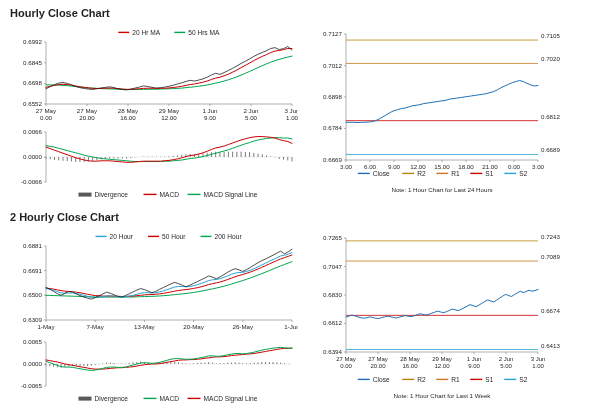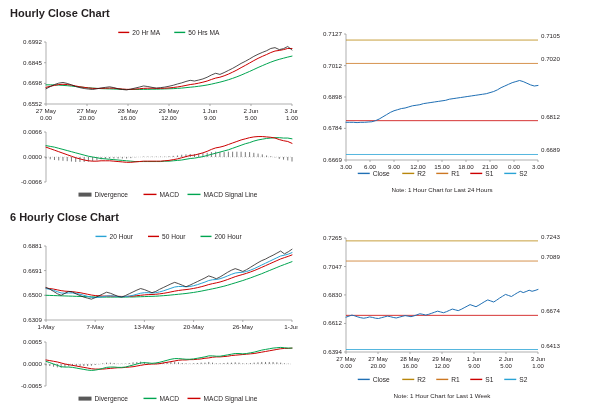--- a/index.html
+++ b/index.html
@@ -194,21 +194,21 @@
       <line x1="130.25" y1="153.4" x2="142.25" y2="153.4" stroke="#cc7722" stroke-width="1.4"></line>
       <text x="145.25" y="155.6" text-anchor="start" class="legend-text">R1</text>
       <line x1="164.25" y1="153.4" x2="176.25" y2="153.4" stroke="#cc0000" stroke-width="1.4"></line>
       <text x="179.25" y="155.6" text-anchor="start" class="legend-text">S1</text>
       <line x1="198.25" y1="153.4" x2="210.25" y2="153.4" stroke="#29a3d5" stroke-width="1.4"></line>
       <text x="213.25" y="155.6" text-anchor="start" class="legend-text">S2</text>
       <text x="136" y="172" text-anchor="middle" class="note-text">Note: 1 Hour Chart for Last 24 Hours</text>
     </svg>
 </div>
 
-<div class="panel section-title" style="left:10px;top:211px;">6 Hourly Close Chart</div>
+<div class="panel section-title" style="left:10px;top:211px;">2 Hourly Close Chart</div>
 
 <div class="panel" style="left:6px;top:224px;width:292px;height:182px;">
   <svg class="chart-svg" id="svg-4h" width="292" height="182">
       <line x1="89.5" y1="12.4" x2="100.5" y2="12.4" stroke="#29a3d5" stroke-width="1.4"></line>
       <text x="103.5" y="14.6" text-anchor="start" class="legend-text">20 Hour</text>
       <line x1="142" y1="12.4" x2="153" y2="12.4" stroke="#cc0000" stroke-width="1.4"></line>
       <text x="156" y="14.6" text-anchor="start" class="legend-text">50 Hour</text>
       <line x1="194.5" y1="12.4" x2="205.5" y2="12.4" stroke="#00a550" stroke-width="1.4"></line>
       <text x="208.5" y="14.6" text-anchor="start" class="legend-text">200 Hour</text>
       <line x1="40" y1="22" x2="40" y2="96" stroke="#8c8c8c" stroke-width="0.7"></line>

